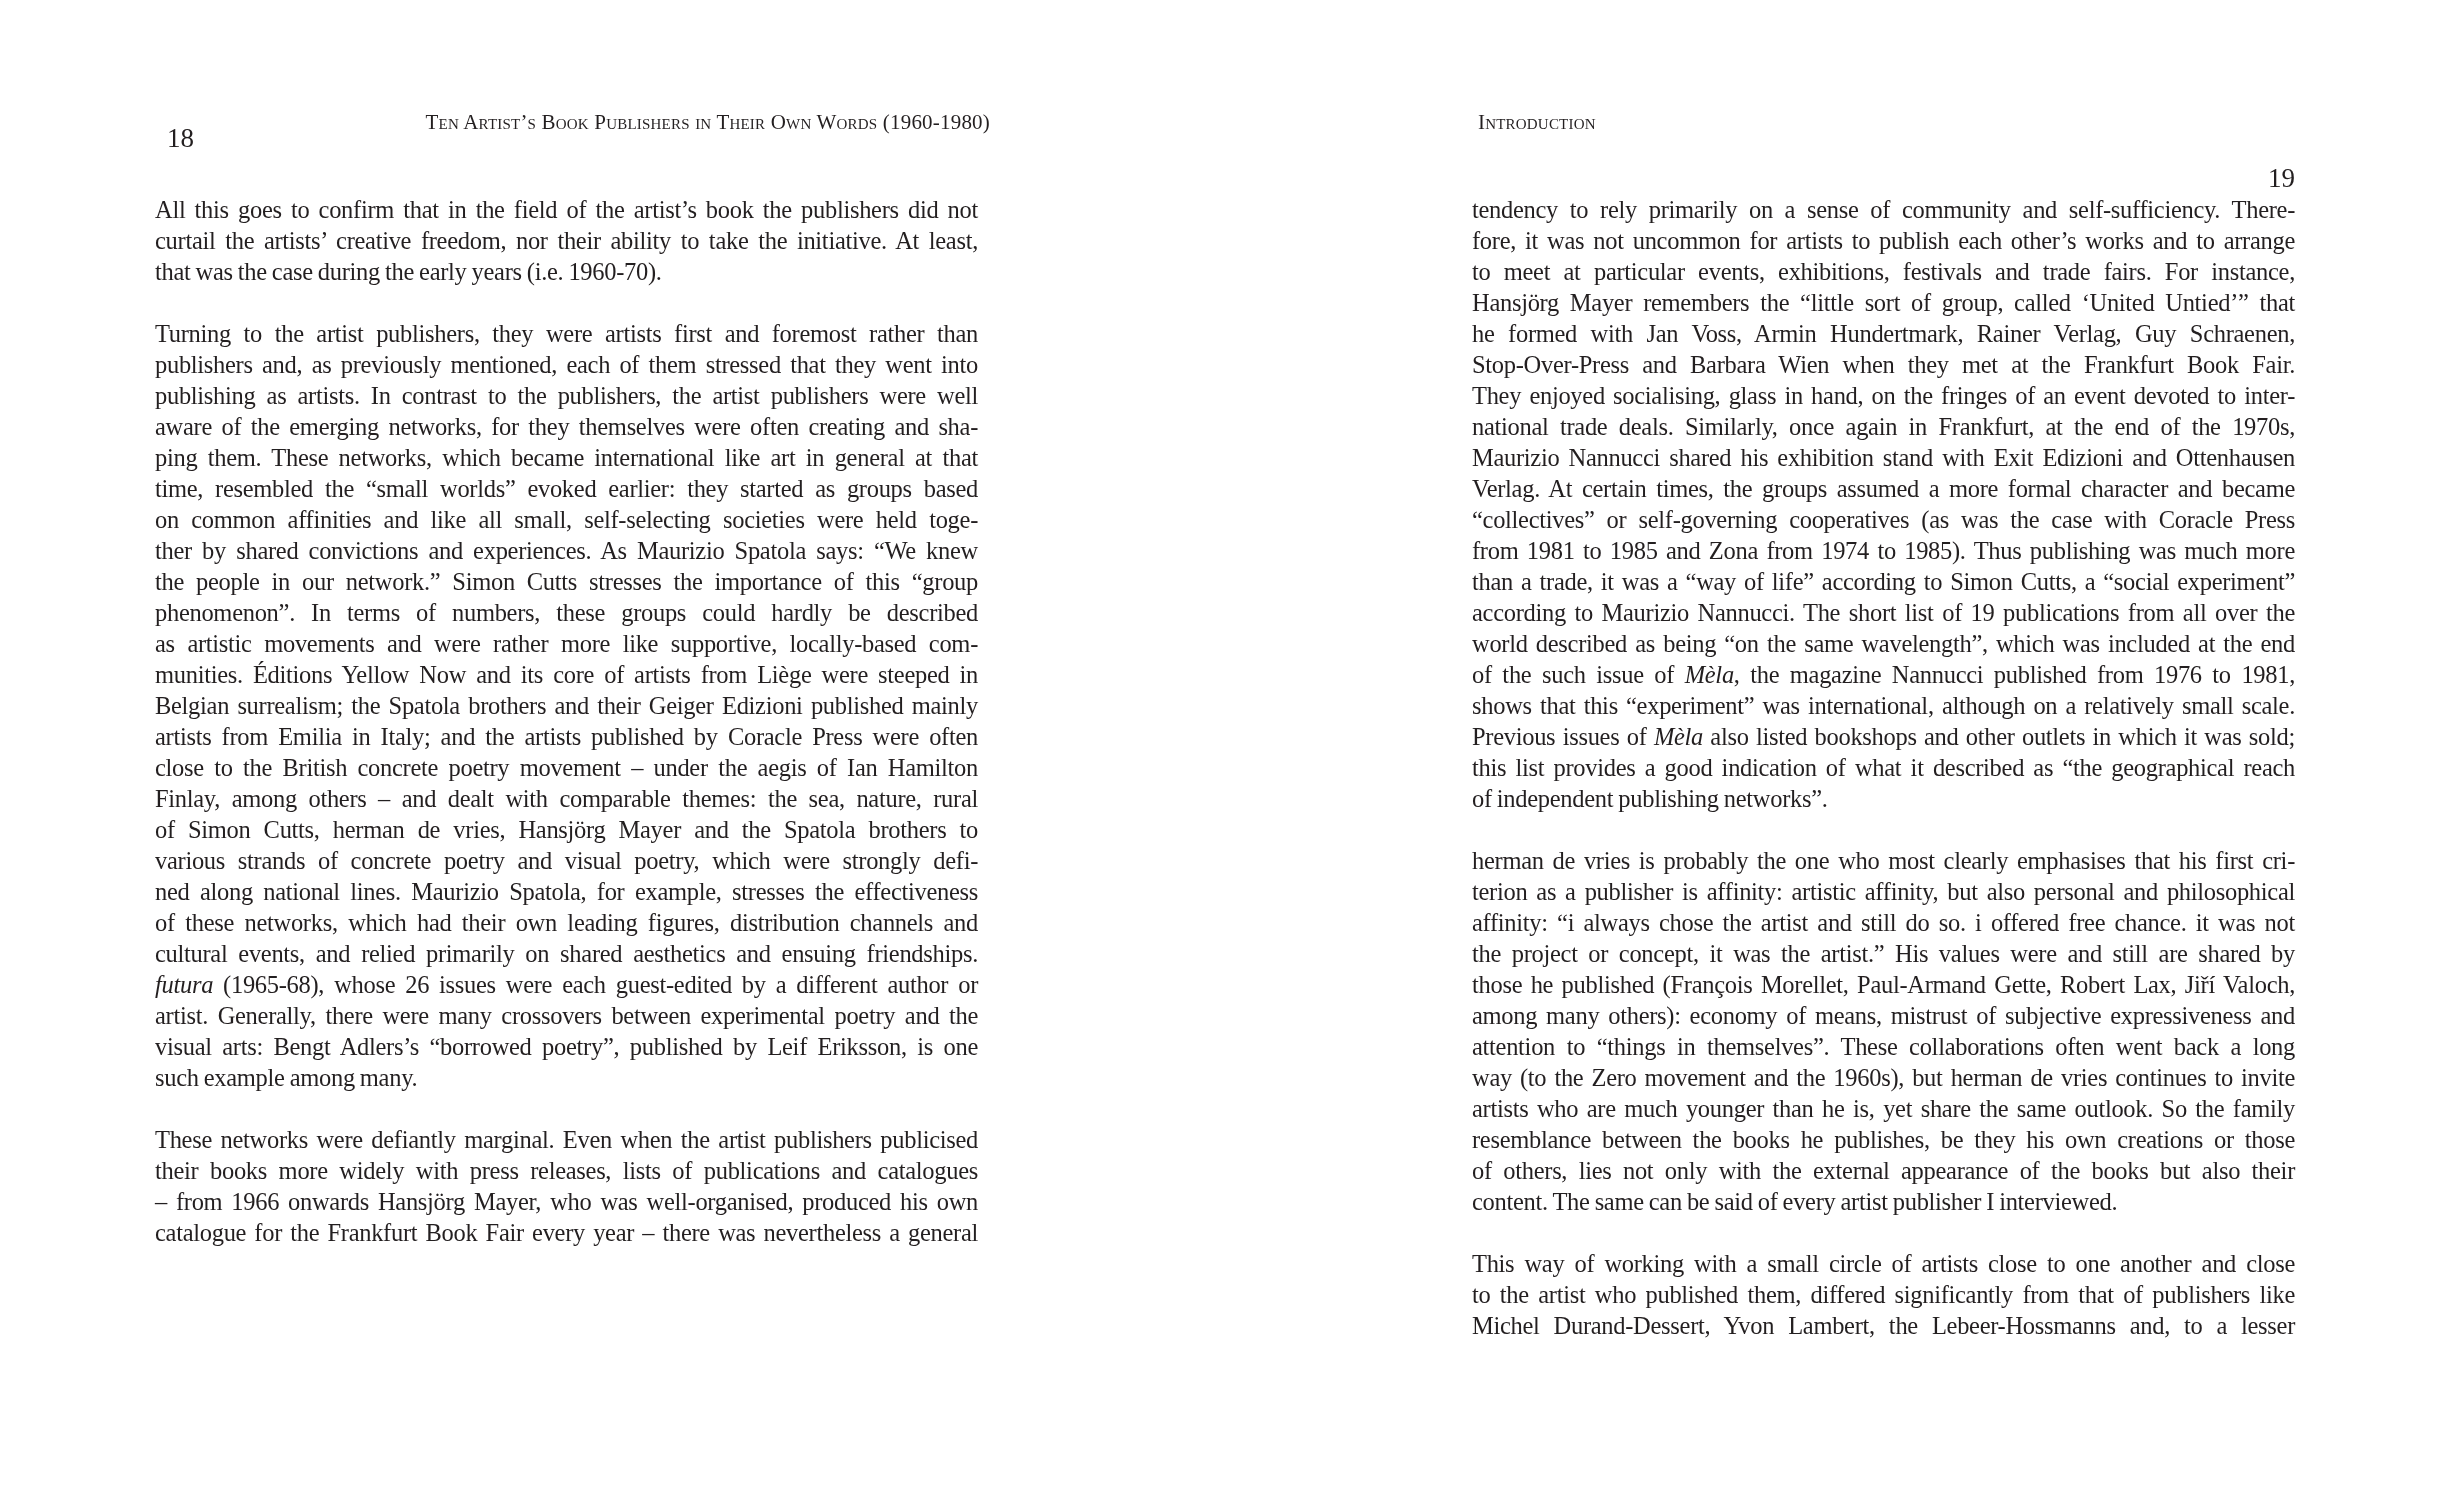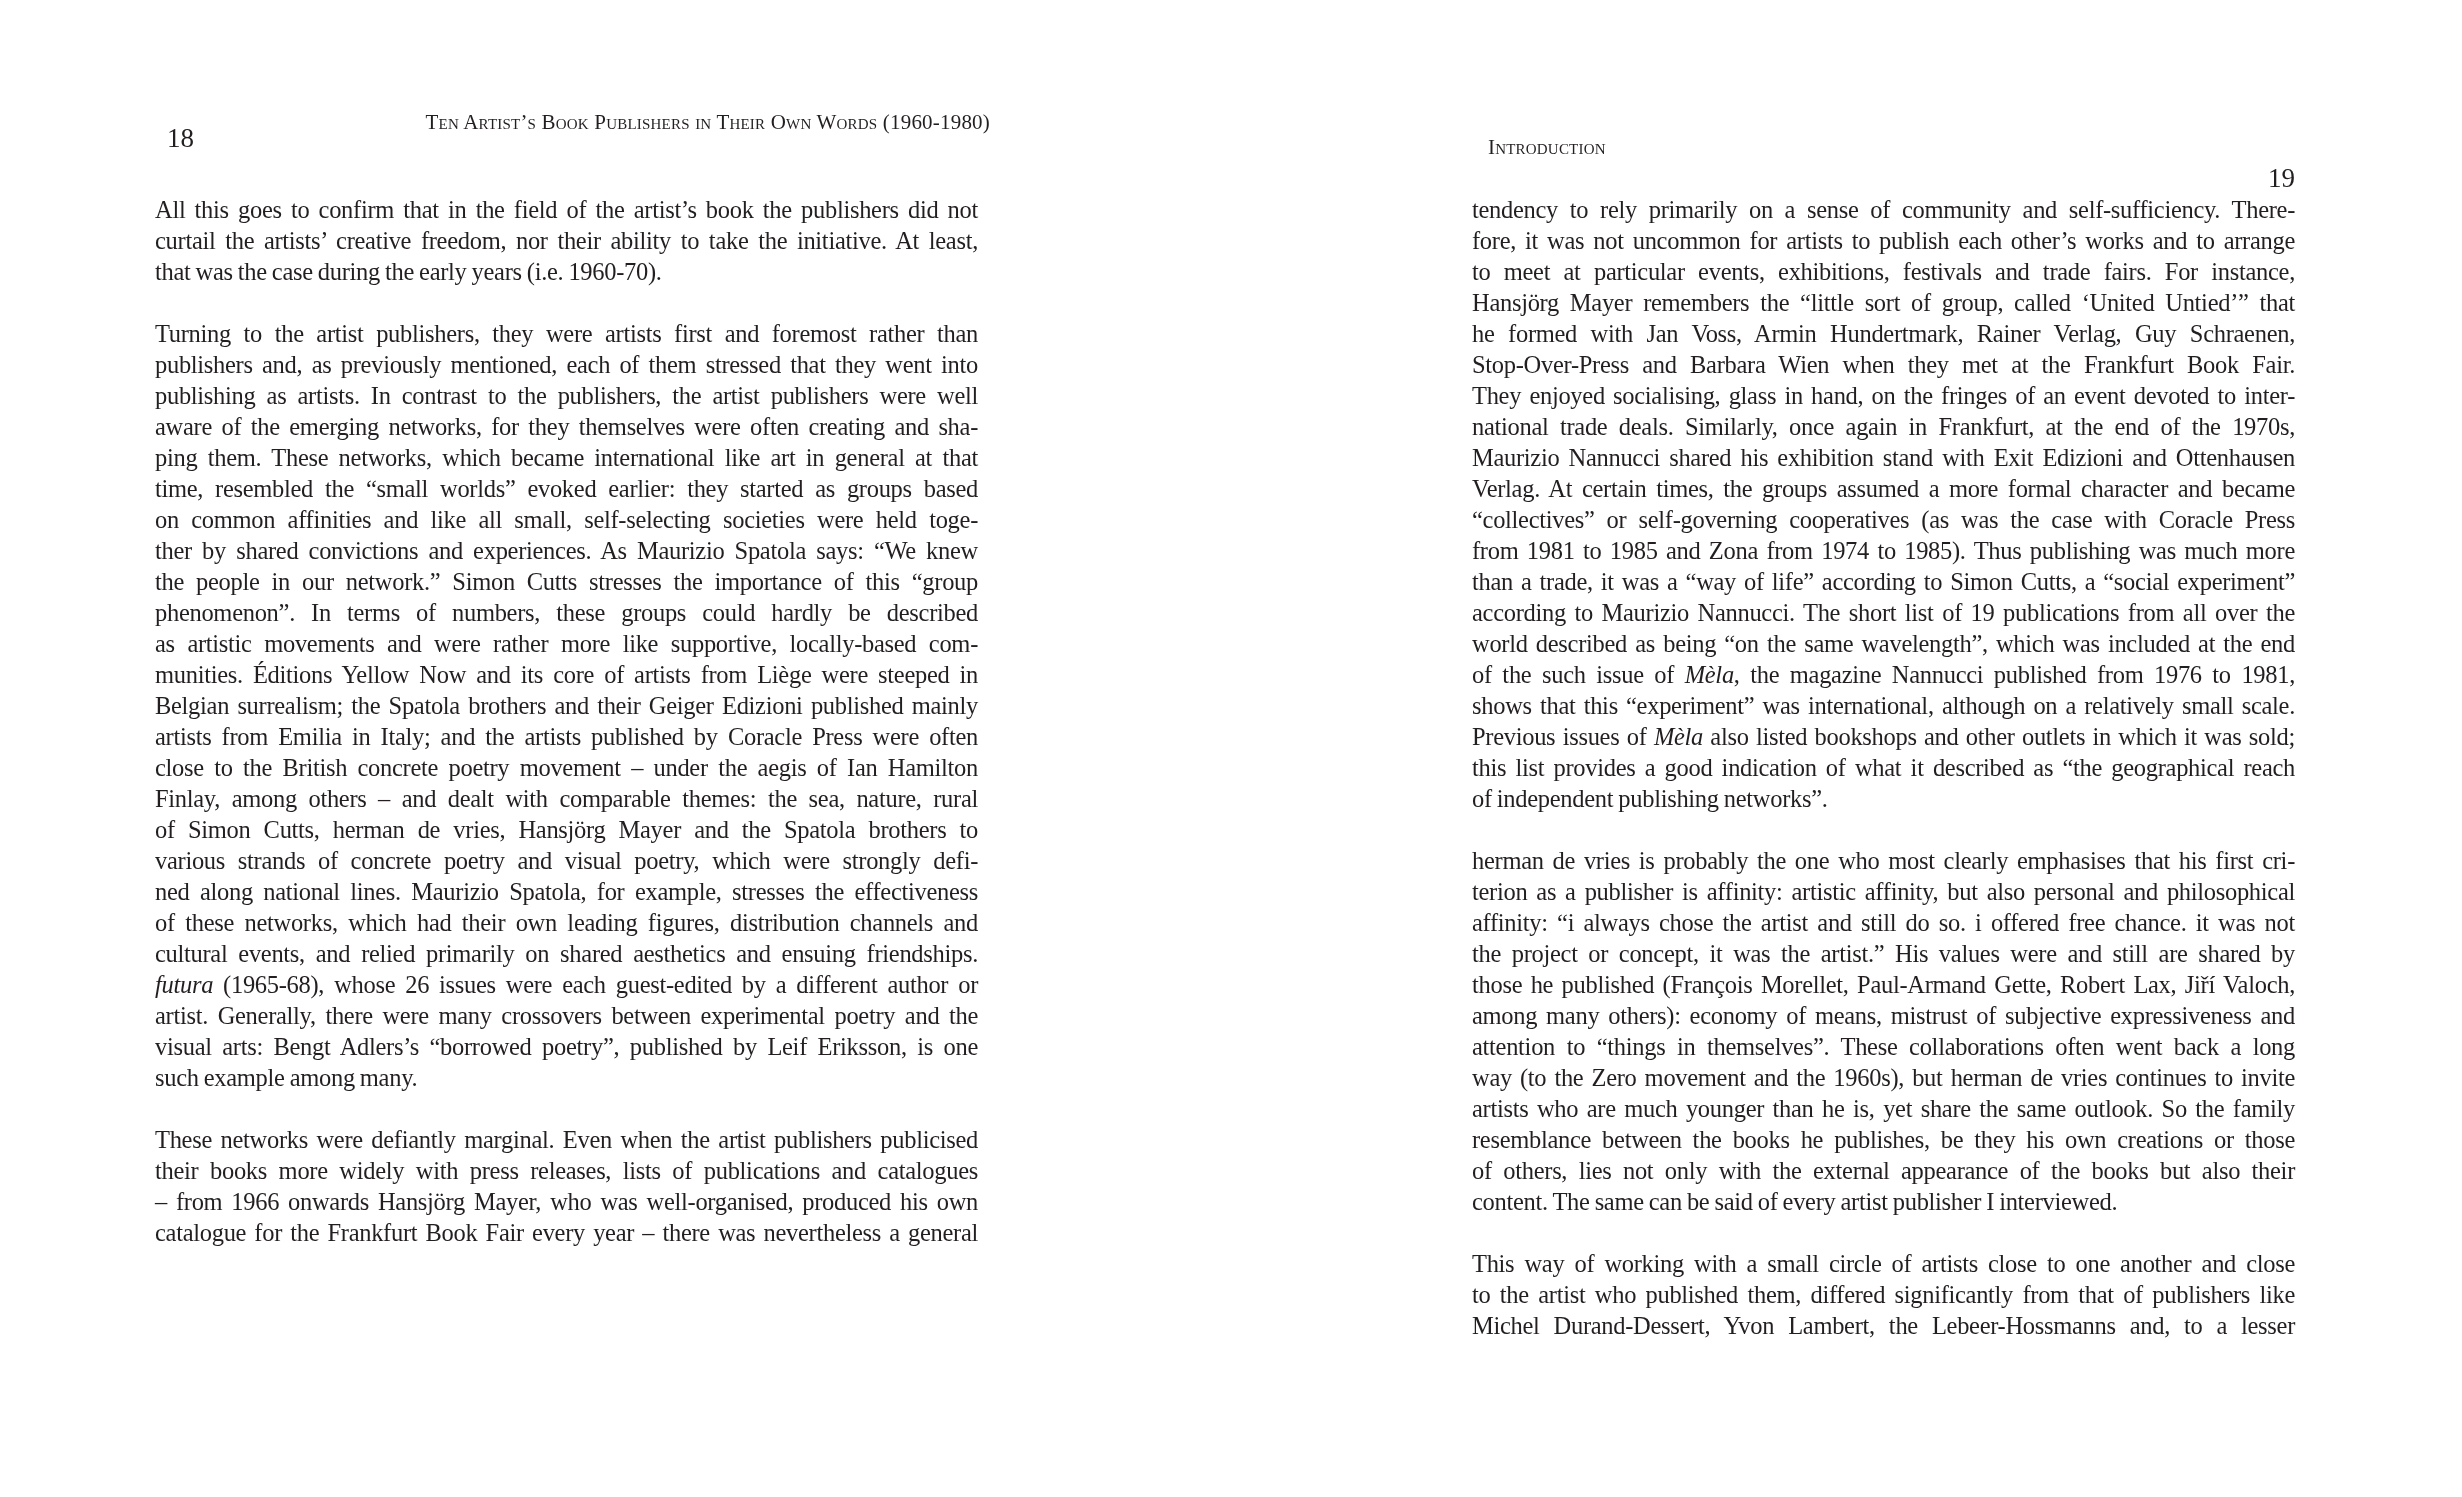--- a/index.html
+++ b/index.html
@@ -49,21 +49,21 @@
     .page.right .folio { right: 0; margin-top: 40px; }
 
     .head-title {
       position: absolute;
       top: 0;
       font-variant: small-caps;
       font-size: 21px;
       letter-spacing: 0.2px;
     }
     .page.left .head-title  { right: 0; }
-    .page.right .head-title { left: 16px; margin-top: 25px; }
+    .page.right .head-title { left: 6px; }
 
     .text-block {
       position: absolute;
       top: 194px;
       width: 823px;
     }
     .page.left .text-block  { left: 155px; }
     .page.right .text-block { left: 241px; }
 
     .paragraph {

